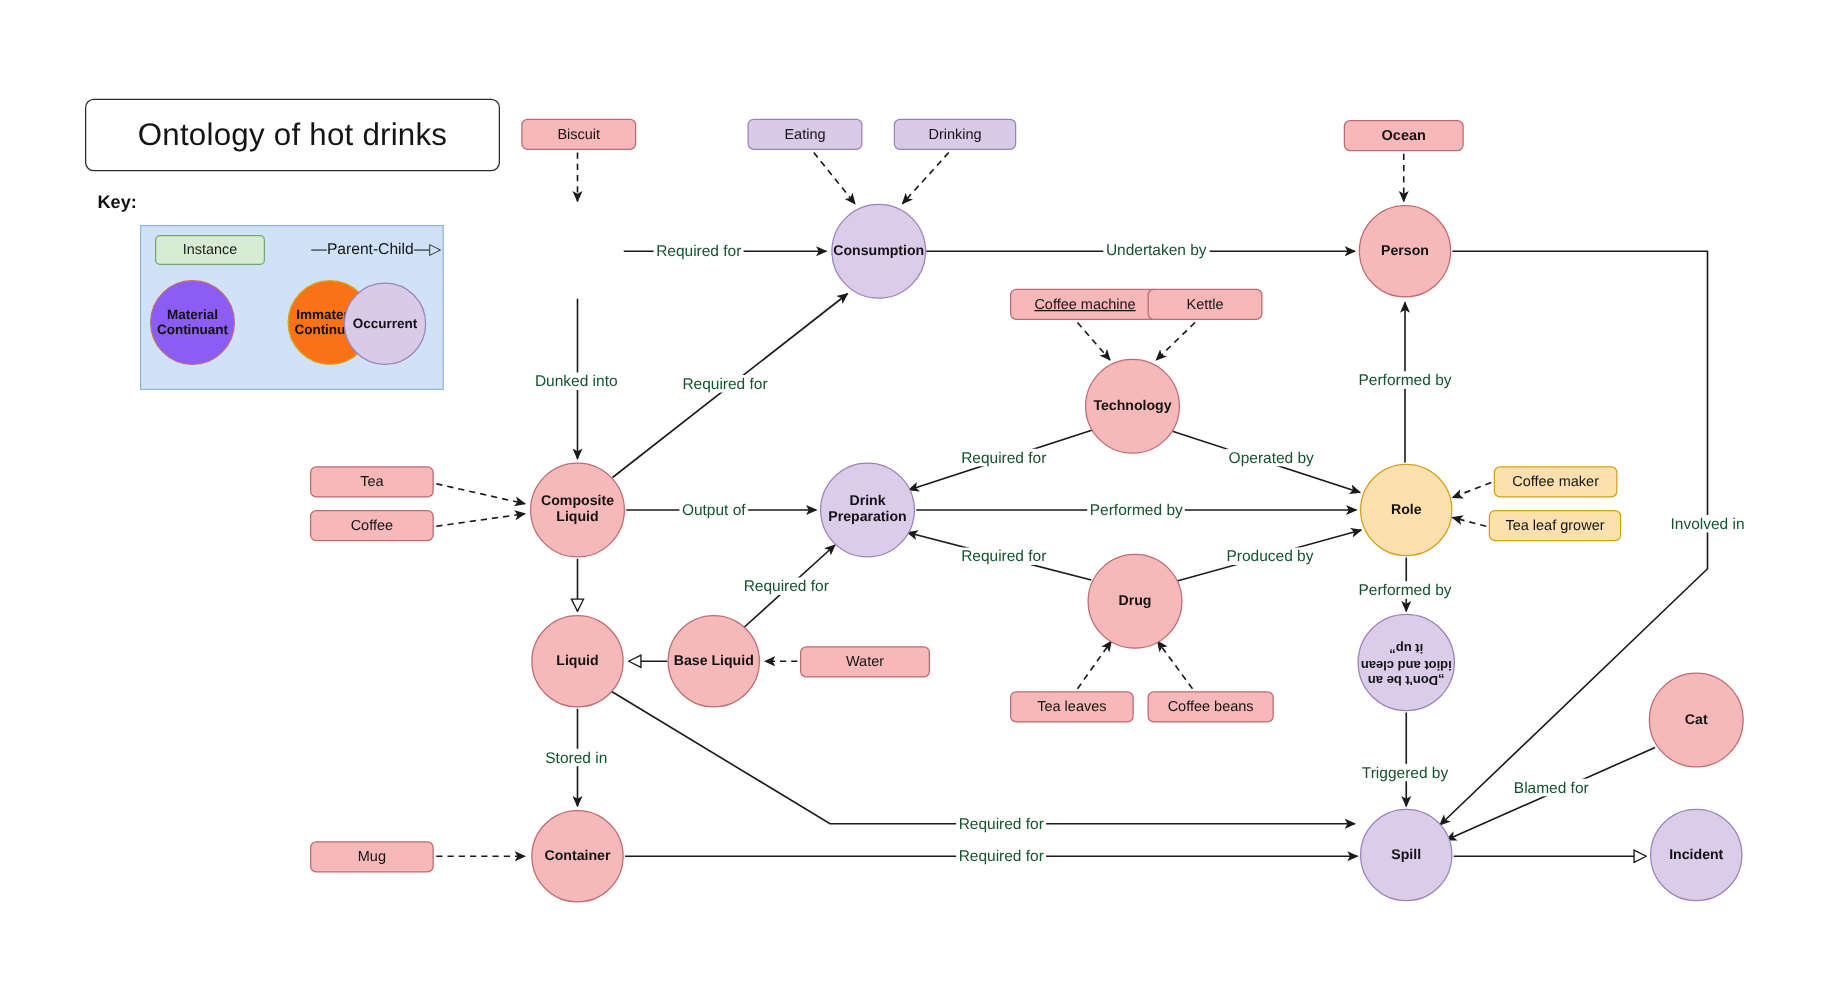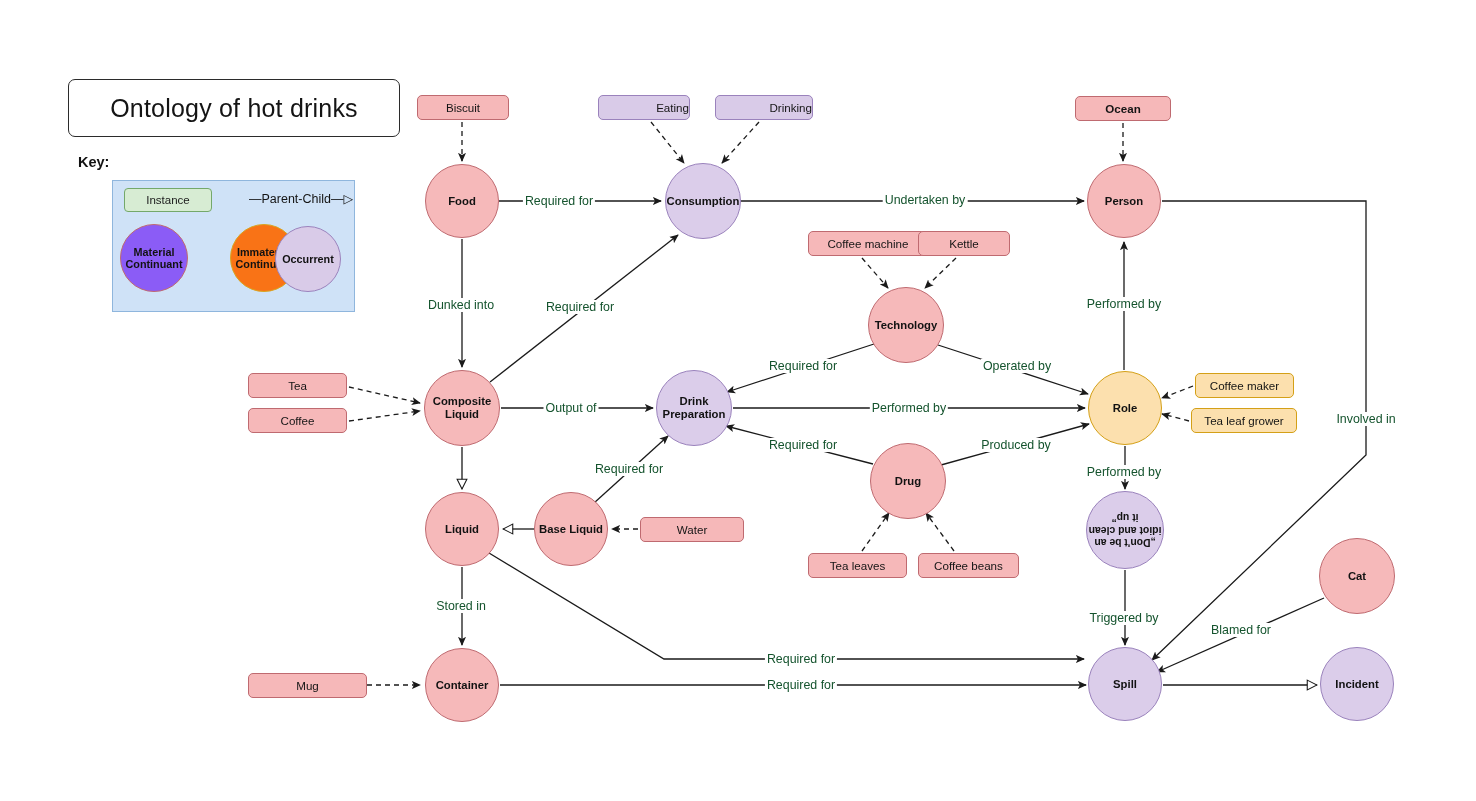--- a/index.html
+++ b/index.html
@@ -120,21 +120,21 @@
     box-sizing: border-box;
     border-radius: 5px;
     display: flex;
     align-items: center;
     justify-content: center;
     font-size: 11.6px;
     color: #151515;
     white-space: nowrap;
   }
   .inst.red    { background: #f6b8b9; border: 1.7px solid #bf6a70; }
-  .inst.purple { background: #d9cbe8; border: 1.7px solid #9a82bc; justify-content: flex-end; }
+  .inst.purple { background: #d9cbe8; border: 1.7px solid #9a82bc; }
   .inst.yellow { background: #fce0ae; border: 1.7px solid #d4a017; }
 
   
   .elabel {
     position: absolute;
     font-size: 12.4px;
     color: #14532d;
     white-space: nowrap;
     background: #ffffff;
     padding: 0 2px;
@@ -237,23 +237,20 @@
   <div class="key-circle mat" style="left:120px; top:224px; width:68px; height:68px;">
     <span>Material<br>Continuant</span>
   </div>
   <div class="key-circle imm" style="left:198px; top:224px; width:68px; height:68px;">
     <span>Immaterial<br>Continuant</span>
   </div>
   <div class="key-circle occ" style="left:275px; top:226px; width:66px; height:66px;">
     <span>Occurrent</span>
   </div>
 
-  <div class="node material" style="left:425px; top:164px; width:74px; height:74px;">
-    <span>Food</span>
-  </div>
 
   <div class="node occurrent" style="left:665px; top:163px; width:76px; height:76px;">
     <span>Consumption</span>
   </div>
 
   <div class="node material" style="left:1087px; top:164px; width:74px; height:74px;">
     <span>Person</span>
   </div>
 
   <div class="node material" style="left:868px; top:287px; width:76px; height:76px;">
@@ -309,21 +306,21 @@
   </div>
   <div class="inst purple" style="left:598px; top:95px; width:92px; height:25px;">
     <span>Eating</span>
   </div>
   <div class="inst purple" style="left:715px; top:95px; width:98px; height:25px;">
     <span>Drinking</span>
   </div>
   <div class="inst red" style="left:1075px; top:96px; width:96px; height:25px;font-weight:bold;">
     <span>Ocean</span>
   </div>
-  <div class="inst red" style="left:808px; top:231px; width:120px; height:25px;">
+  <div class="inst red" style="left:808px; top:231px; width:120px; height:25px;text-decoration:underline;">
     <span>Coffee machine</span>
   </div>
   <div class="inst red" style="left:918px; top:231px; width:92px; height:25px;">
     <span>Kettle</span>
   </div>
   <div class="inst red" style="left:248px; top:373px; width:99px; height:25px;">
     <span>Tea</span>
   </div>
   <div class="inst yellow" style="left:1195px; top:373px; width:99px; height:25px;">
     <span>Coffee maker</span>
@@ -336,21 +333,21 @@
   </div>
   <div class="inst red" style="left:640px; top:517px; width:104px; height:25px;">
     <span>Water</span>
   </div>
   <div class="inst red" style="left:808px; top:553px; width:99px; height:25px;">
     <span>Tea leaves</span>
   </div>
   <div class="inst red" style="left:918px; top:553px; width:101px; height:25px;">
     <span>Coffee beans</span>
   </div>
-  <div class="inst red" style="left:248px; top:673px; width:119px; height:25px;">
+  <div class="inst red" style="left:248px; top:673px; width:99px; height:25px;">
     <span>Mug</span>
   </div>
 
   <div class="elabel" style="left:559px; top:201px;">Required for</div>
   <div class="elabel" style="left:925px; top:200px;">Undertaken by</div>
   <div class="elabel" style="left:461px; top:305px;">Dunked into</div>
   <div class="elabel" style="left:580px; top:307px;">Required for</div>
   <div class="elabel" style="left:571px; top:408px;">Output of</div>
   <div class="elabel" style="left:803px; top:366px;">Required for</div>
   <div class="elabel" style="left:1017px; top:366px;">Operated by</div>

